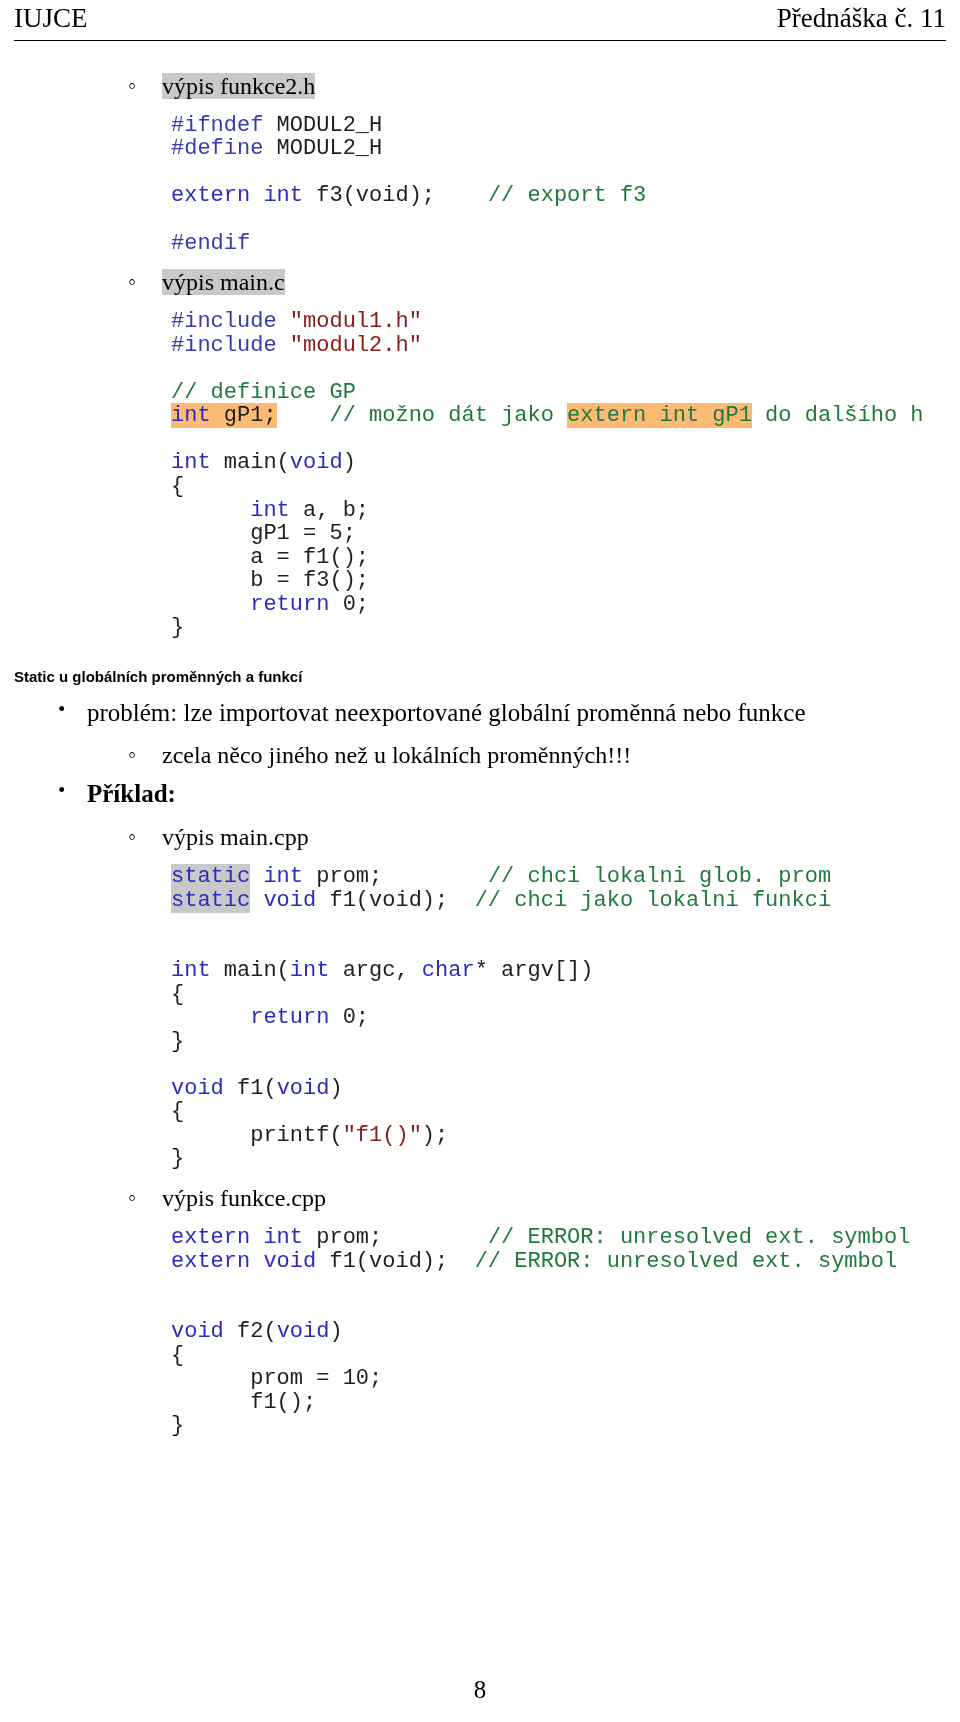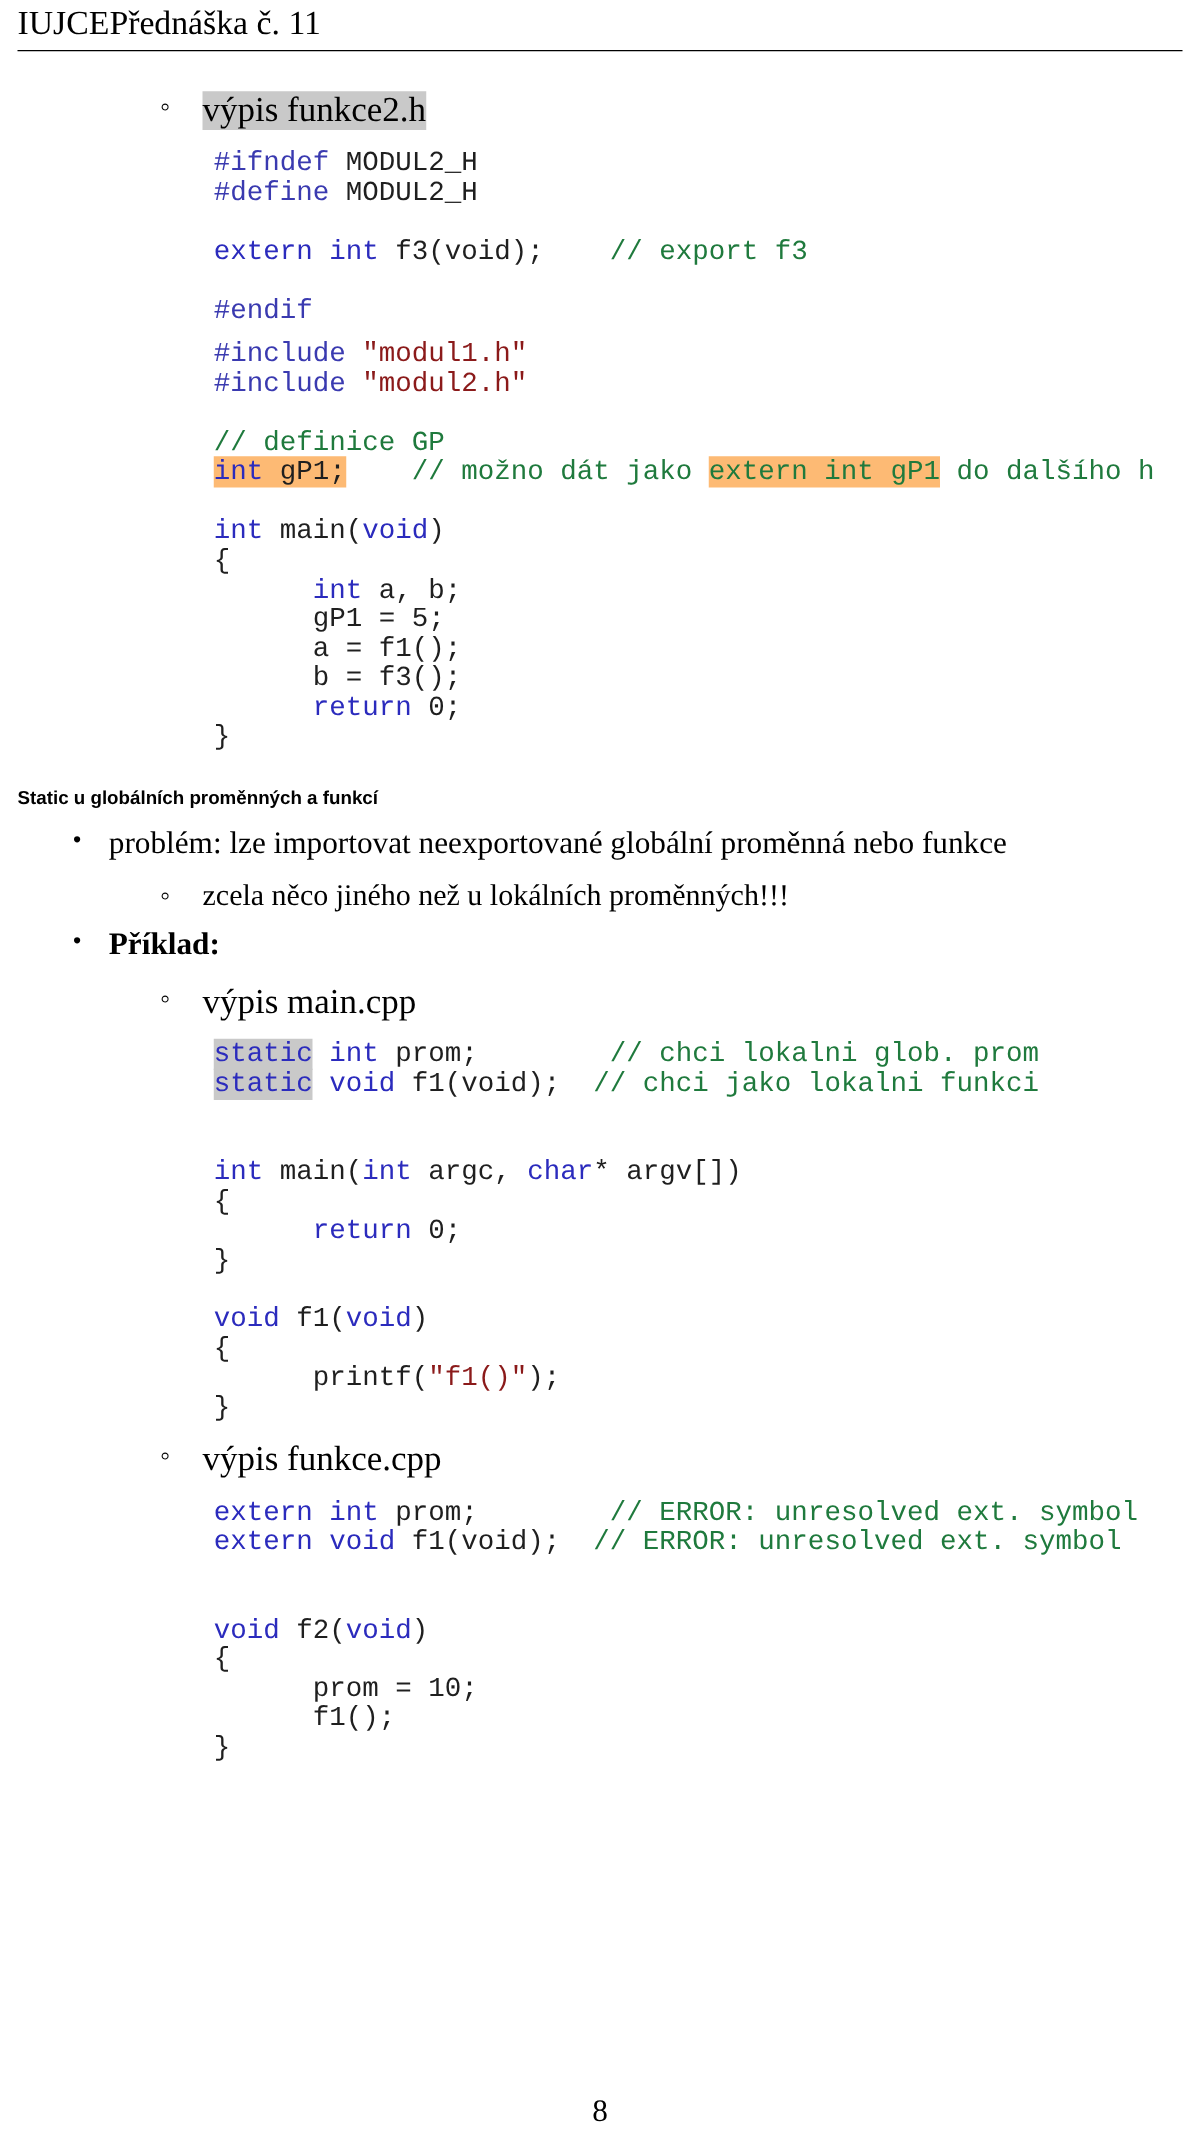--- a/index.html
+++ b/index.html
@@ -20,20 +20,21 @@
     position: relative;
     width: 960px;
     height: 1722px;
     box-sizing: border-box;
     padding: 0 14px;
   }
 
   
   .header {
     display: flex;
+    justify-content: space-between;
     align-items: baseline;
     font-family: "Liberation Serif", "DejaVu Serif", serif;
     font-size: 27px;
     line-height: 1.1;
     padding-top: 4px;
   }
   .header-rule {
     border: 0;
     border-top: 1.5px solid #000;
     margin: 6px 0 0 0;
@@ -113,21 +114,21 @@
     color: #1f1f1f;
   }
 
   .kw   { color: #2b2bbd; }        
   .pp   { color: #3a3ab0; }        
   .cmt  { color: #1f7a3d; }        
   .str  { color: #8b1a1a; }        
   .pln  { color: #1f1f1f; }        
 
   .item-label {
-    font-size: 28px;
+    font-size: 24px;
   }
 
   
   .footer {
     position: absolute;
     left: 0;
     right: 0;
     bottom: 18px;
     text-align: center;
     font-size: 25px;
@@ -151,20 +152,23 @@
     <li><span class="hl-gray item-label">výpis funkce2.h</span></li>
   </ul>
 
   <pre class="code"><span class="pp">#ifndef</span><span class="pln"> MODUL2_H</span>
 <span class="pp">#define</span><span class="pln"> MODUL2_H</span>
 
 <span class="kw">extern int</span><span class="pln"> f3(void);</span><span>    </span><span class="cmt">// export f3</span>
 
 <span class="pp">#endif</span></pre>
 
+  <ul class="lvl2">
+    <li><span class="hl-gray item-label">výpis main.c</span></li>
+  </ul>
 
   <pre class="code"><span class="pp">#include</span><span class="str"> "modul1.h"</span>
 <span class="pp">#include</span><span class="str"> "modul2.h"</span>
 
 <span class="cmt">// definice GP</span>
 <span class="hl-yellow"><span class="kw">int</span><span class="pln"> gP1;</span></span><span>    </span><span class="cmt">// možno dát jako </span><span class="cmt hl-yellow">extern int gP1</span><span class="cmt"> do dalšího h</span>
 
 <span class="kw">int</span><span class="pln"> main(</span><span class="kw">void</span><span class="pln">)</span>
 <span class="pln">{</span>
       <span class="kw">int</span><span class="pln"> a, b;</span>

